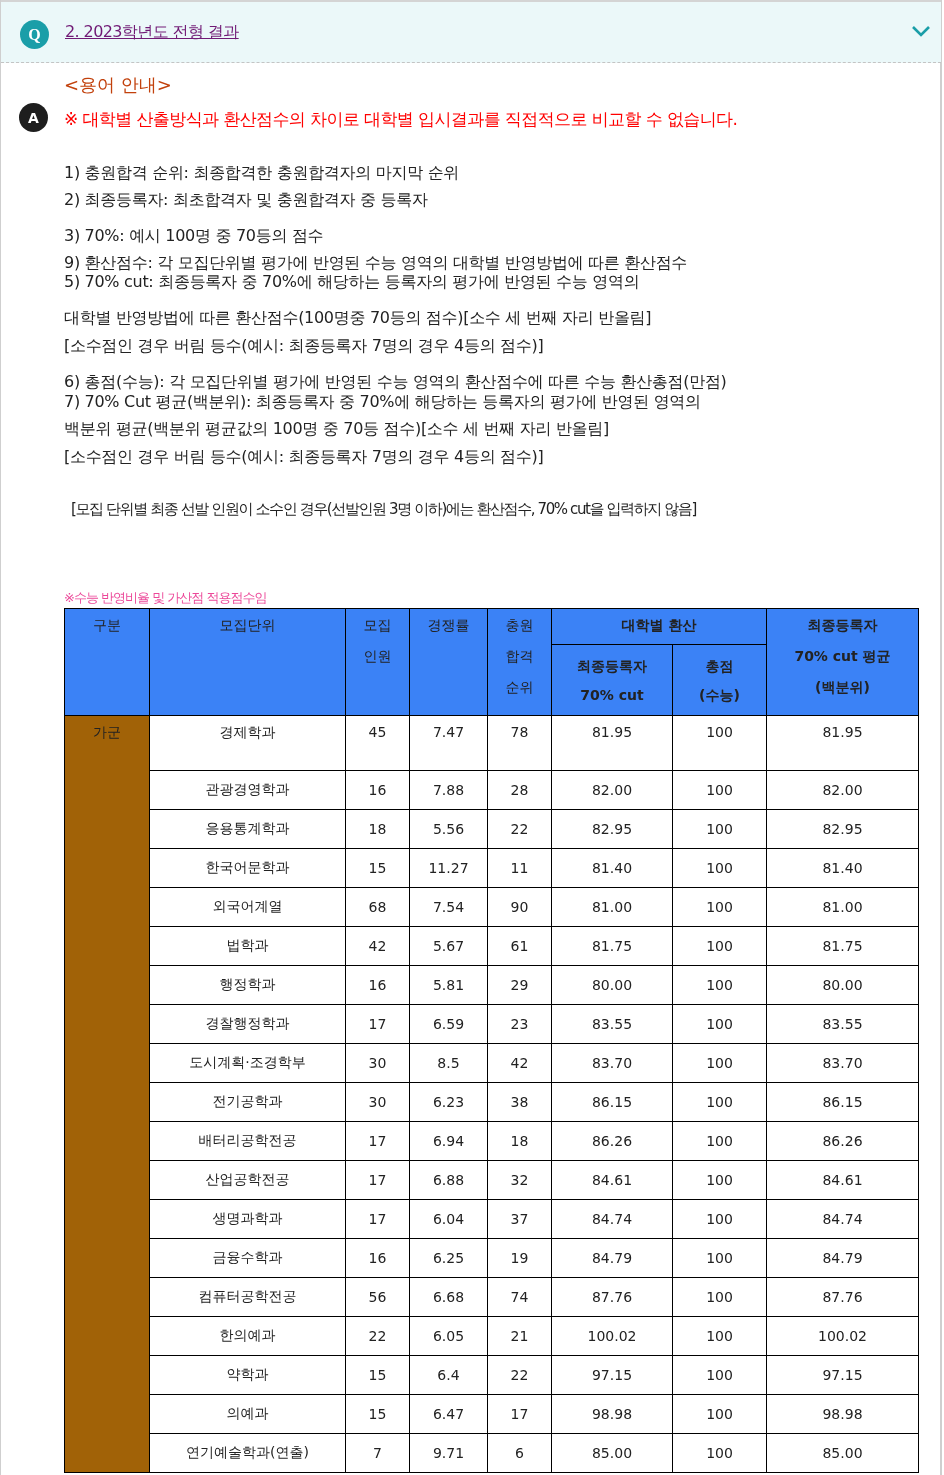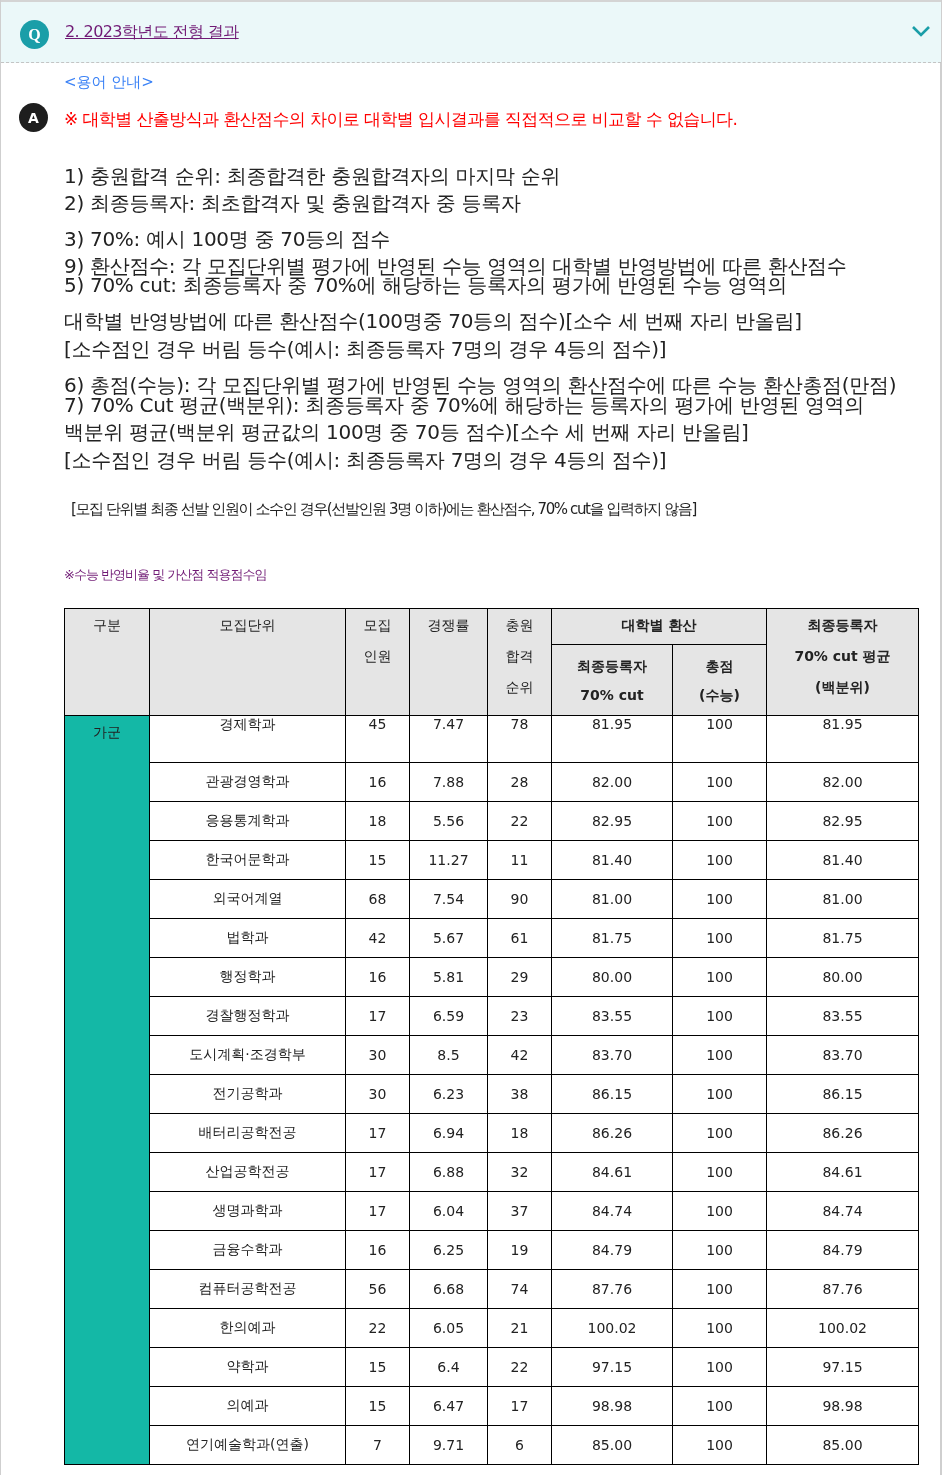--- a/index.html
+++ b/index.html
@@ -35,44 +35,44 @@
   .chevron {
     position: absolute; right: 10px; top: 22px; width: 20px; height: 14px;
   }
   .a-badge {
     position: absolute; left: 19px; top: 103px; width: 29px; height: 29px;
     border-radius: 50%; background: #1e1e1e; color: #fff;
     font-weight: bold; font-size: 14px;
     display: flex; align-items: center; justify-content: center;
   }
   .content { position: absolute; left: 64px; top: 0; width: 860px; }
-  .guide-title { position: absolute; top: 73px; left: 0; font-size: 15px; color: #3b82f6; white-space: nowrap; }
+  .guide-title { position: absolute; top: 73px; left: 0; font-size: 18px; color: #c2410c; white-space: nowrap; }
   .warning { position: absolute; top: 108px; left: 0; font-size: 17px; font-weight: normal; color: #ff0000; white-space: nowrap; letter-spacing: -0.6px; }
-  .def { position: absolute; left: 0; font-size: 20px; color: #222; white-space: nowrap; letter-spacing: -0.3px; }
+  .def { position: absolute; left: 0; font-size: 16px; color: #222; white-space: nowrap; letter-spacing: -0.3px; }
   .note1 { position: absolute; top: 500px; left: 7px; font-size: 15px; letter-spacing: -1.4px; white-space: nowrap; color: #222; }
-  .note2 { position: absolute; top: 566px; left: 0; font-size: 13px; letter-spacing: -1px; white-space: nowrap; color: #701a75; }
+  .note2 { position: absolute; top: 589px; left: 0; font-size: 13px; letter-spacing: -1px; white-space: nowrap; color: #ec4899; }
 
   table.results {
     position: absolute; left: 64px; top: 608px; width: 854px;
     border-collapse: collapse; font-size: 14px; color: #222;
     table-layout: fixed;
   }
   table.results th, table.results td {
     border: 1px solid #000; text-align: center; padding: 0;
   }
   table.results th {
-    background: #e5e5e5; font-weight: normal; vertical-align: top;
+    background: #3b82f6; font-weight: normal; vertical-align: top;
     line-height: 31px; padding-top: 1px; font-size: 14px;
   }
   table.results th.bold { font-weight: bold; }
   table.results td { height: 38px; vertical-align: middle; }
   table.results td.group {
-    background: #14b8a6; vertical-align: top; padding-top: 8px;
-  }
-  table.results tr.first td { height: 46px; vertical-align: top; padding-top: 0; }
+    background: #a16207; vertical-align: top; padding-top: 8px;
+  }
+  table.results tr.first td { height: 46px; vertical-align: top; padding-top: 8px; }
   table.results tr.first td.group { padding-top: 8px; }
 </style>
 </head>
 <body>
 
 <div class="frame"></div>
 
 <div class="q-header">
   <div class="q-badge">Q</div>
   <div class="q-title">2. 2023학년도 전형 결과</div>

